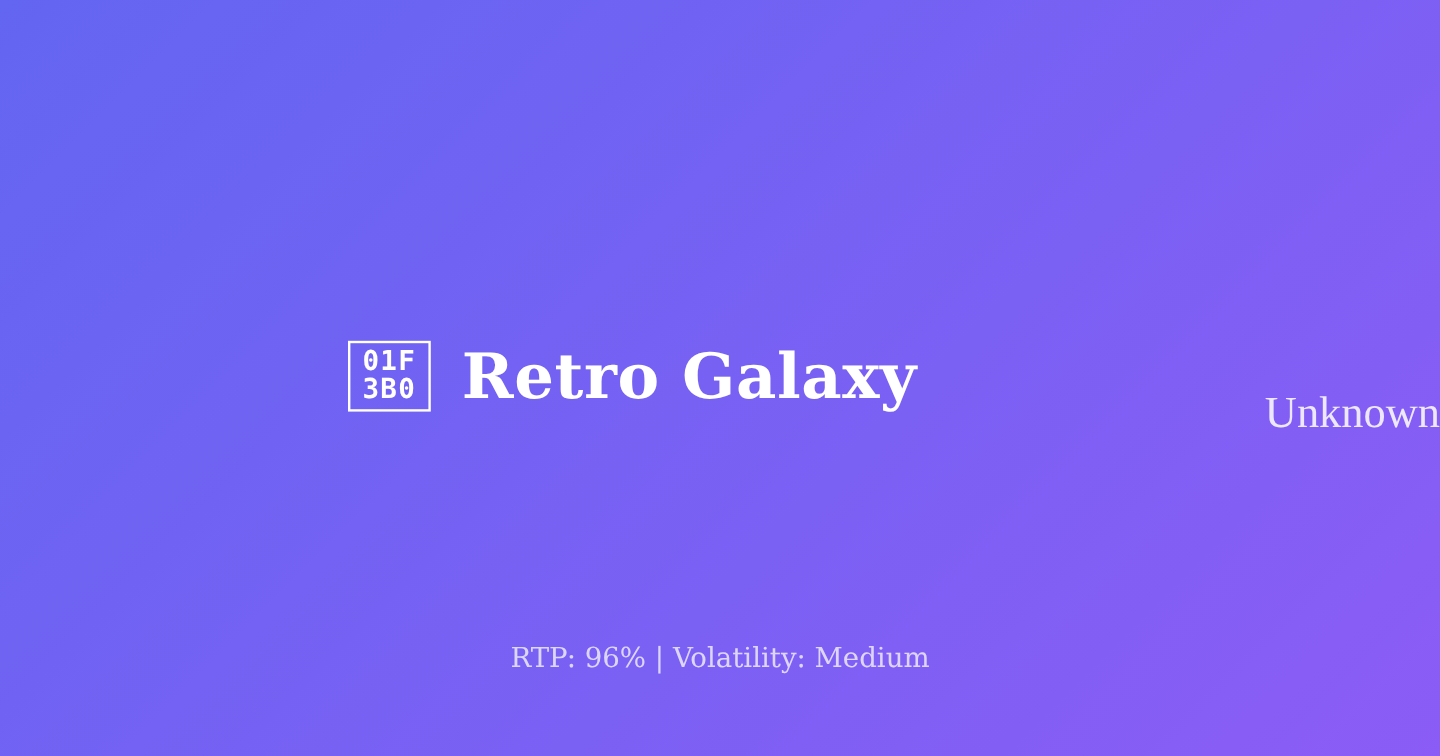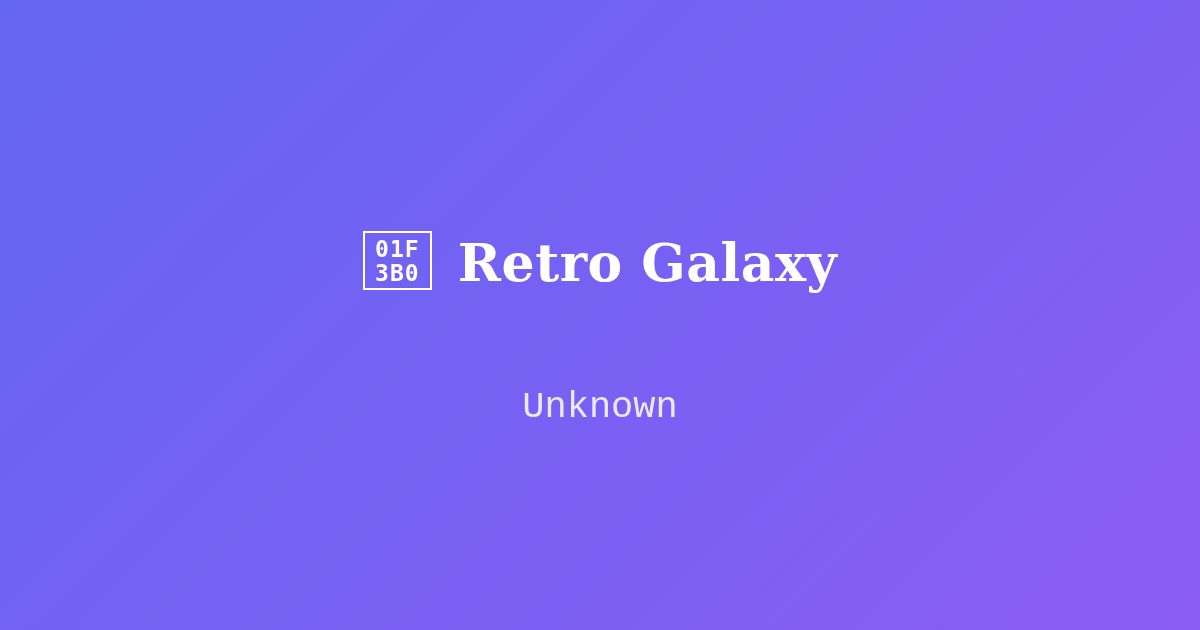--- a/index.html
+++ b/index.html
@@ -16,21 +16,20 @@
   }
 
   
   .og-card {
     position: relative;
     box-sizing: border-box;
     width: 1200px;
     height: 630px;
     background: linear-gradient(135deg, #6366f1 0%, #8b5cf6 100%);
     display: flex;
-    flex-direction: column;
     align-items: center;
     justify-content: center;
     overflow: hidden;
   }
 
   
   .title-row {
     display: flex;
     align-items: center;
     justify-content: center;
@@ -72,21 +71,21 @@
     font-size: 23px;
     line-height: 24px;
     letter-spacing: 1px;
     color: #ffffff;
     display: block;
   }
 
   
   .subtitle {
     margin-top: 60px;
-    font-family: Liberation Mono, monospace;
+    font-family: Liberation Serif, serif;
     font-weight: 400;
     font-size: 37px;
     line-height: 1.2;
     color: rgba(255, 255, 255, 0.86);
     text-align: center;
     white-space: nowrap;
   }
 
   
   .meta-line {
@@ -114,14 +113,15 @@
       <span class="tofu-row">01F</span>
       <span class="tofu-row">3B0</span>
     </span>
 
     <h1 class="game-title">Retro Galaxy</h1>
 
   </div>
 
   <div class="subtitle">Unknown</div>
 
+  <div class="meta-line">RTP: 96% | Volatility: Medium</div>
 
 </div>
 
 </body></html>

